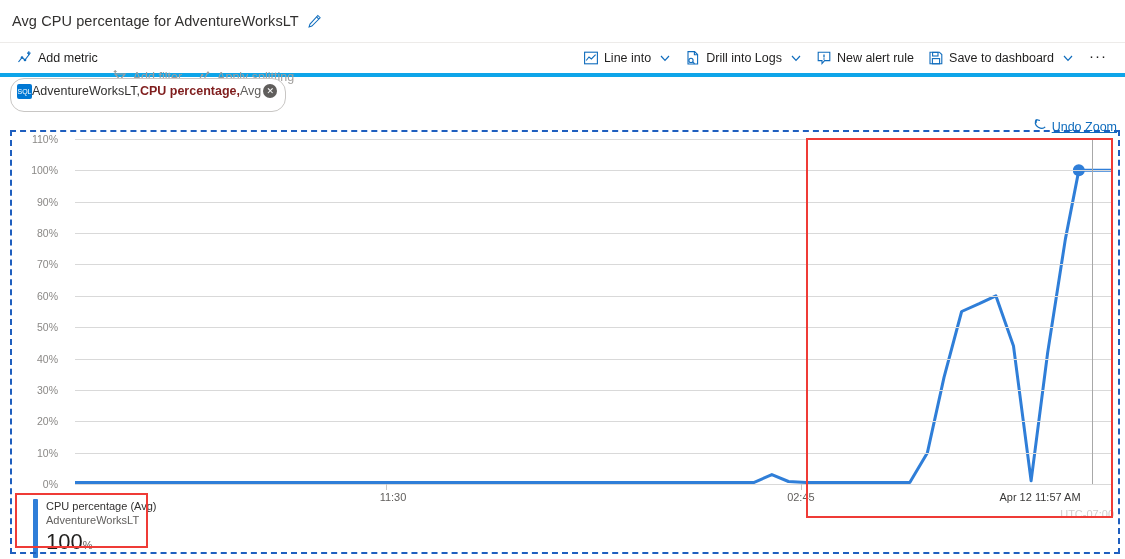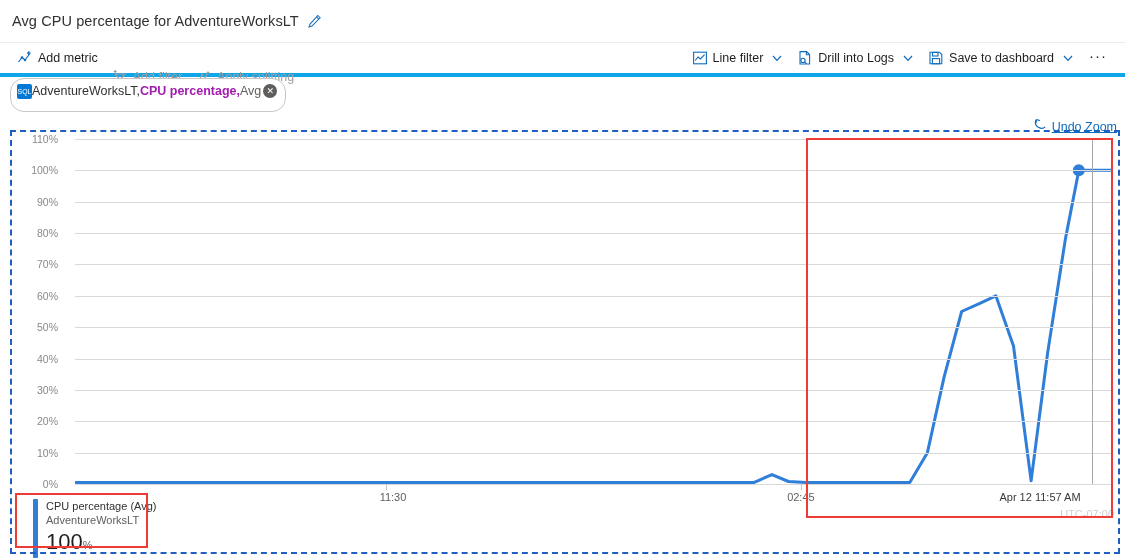--- a/index.html
+++ b/index.html
@@ -98,21 +98,21 @@
     background: #0078d4;
     border-radius: 2px;
     display: inline-flex;
     align-items: center;
     justify-content: center;
     font-size: 7px;
     color: #fff;
     font-family: "Liberation Sans", sans-serif;
   }
   .chip-res { color: #323130; }
-  .chip-metric { color: #a21caf; font-weight: bold; }
+  .chip-metric { color: #7f1d1d; font-weight: bold; }
   .chip-agg { color: #605e5c; }
   .chip-close {
     width: 14px; height: 14px;
     border-radius: 50%;
     background: #605e5c;
     color: #fff;
     font-size: 9px;
     display: inline-flex;
     align-items: center;
     justify-content: center;
@@ -311,21 +311,21 @@
 
   <div class="cmd-group">
 
     <div class="cmd-btn">
       <span class="cmd-ico">
         <svg width="16" height="16" viewBox="0 0 16 16">
           <rect x="1.6" y="2.2" width="12.8" height="11.6" fill="none" stroke="#0f6cbd" stroke-width="1.1"></rect>
           <path d="M3.2 10.5 L6 7 L8.4 9 L12.6 4.6" fill="none" stroke="#0f6cbd" stroke-width="1.1"></path>
         </svg>
       </span>
-      <span>Line filter</span>
+      <span>Line into</span>
       <span class="chev">
         <svg width="12" height="12" viewBox="0 0 12 12">
             <path d="M2 4 L6 8.4 L10 4" fill="none" stroke="#0f6cbd" stroke-width="1.2"></path>
           </svg>
       </span>
     </div>
 
     <div class="cmd-btn">
       <span class="cmd-ico">
         <svg width="16" height="16" viewBox="0 0 16 16">
@@ -336,20 +336,30 @@
         </svg>
       </span>
       <span>Drill into Logs</span>
       <span class="chev">
         <svg width="12" height="12" viewBox="0 0 12 12">
             <path d="M2 4 L6 8.4 L10 4" fill="none" stroke="#0f6cbd" stroke-width="1.2"></path>
           </svg>
       </span>
     </div>
 
+    <div class="cmd-btn">
+      <span class="cmd-ico">
+        <svg width="16" height="16" viewBox="0 0 16 16">
+          <path d="M2.2 2.2 L13.8 2.2 L13.8 10.6 L8.6 10.6 L6 13.6 L6 10.6 L2.2 10.6 Z" fill="none" stroke="#0f6cbd" stroke-width="1.1"></path>
+          <path d="M8 4.4 L8 7.4" stroke="#0f6cbd" stroke-width="1.3"></path>
+          <circle cx="8" cy="9" r="0.8" fill="#0f6cbd"></circle>
+        </svg>
+      </span>
+      <span>New alert rule</span>
+    </div>
 
     <div class="cmd-btn">
       <span class="cmd-ico">
         <svg width="16" height="16" viewBox="0 0 16 16">
           <path d="M2 2.2 L11.4 2.2 L13.8 4.6 L13.8 13.8 L2 13.8 Z" fill="none" stroke="#0f6cbd" stroke-width="1.1"></path>
           <rect x="4.6" y="2.4" width="5.4" height="3.6" fill="none" stroke="#0f6cbd" stroke-width="1.1"></rect>
           <rect x="4.4" y="8.6" width="7.2" height="5.2" fill="none" stroke="#0f6cbd" stroke-width="1.1"></rect>
         </svg>
       </span>
       <span>Save to dashboard</span>

